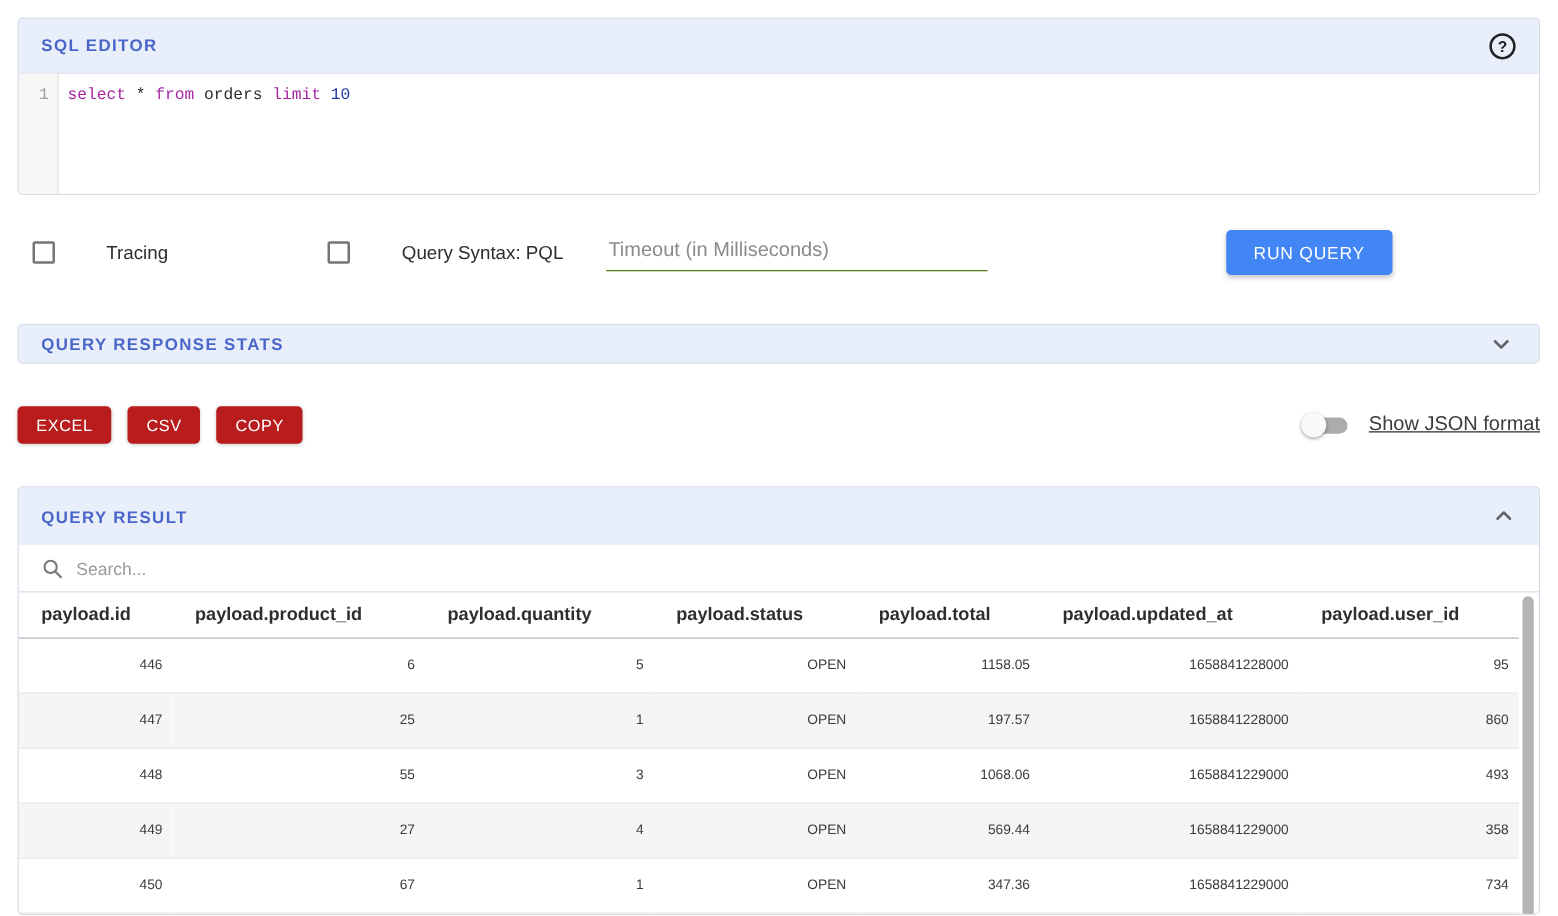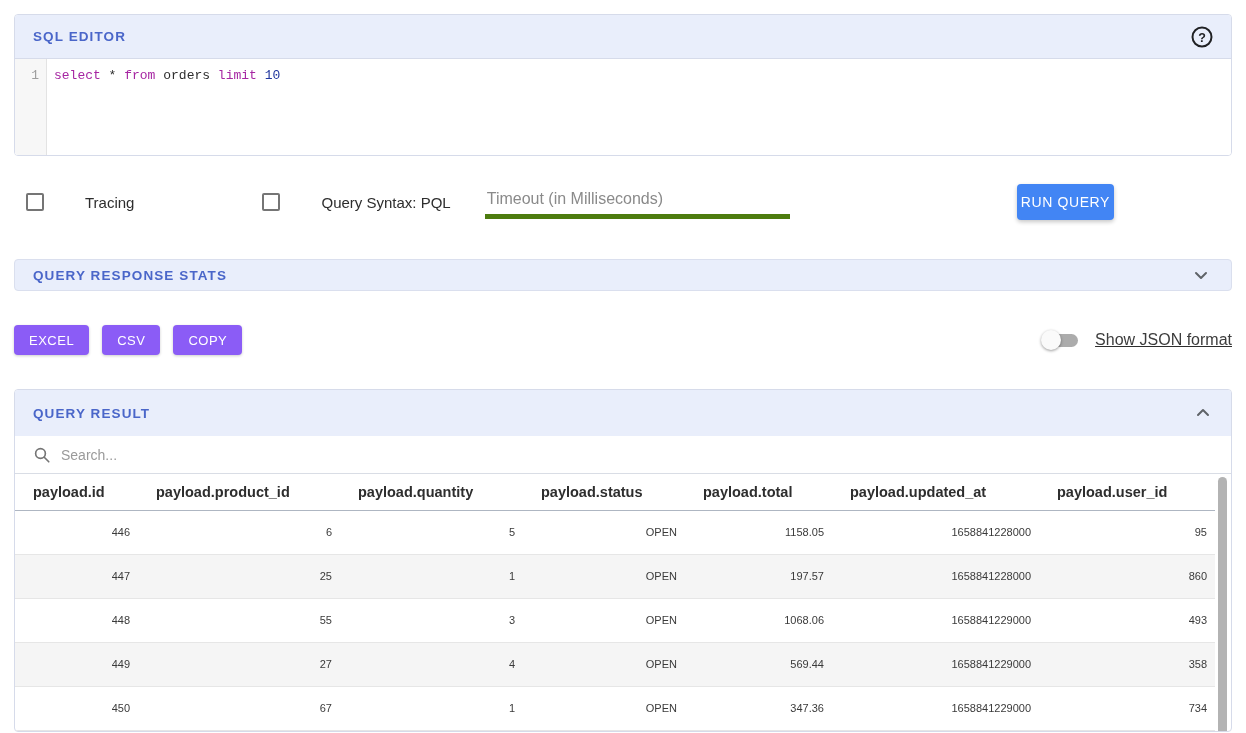--- a/index.html
+++ b/index.html
@@ -26,36 +26,36 @@
 
   .help-btn { width: 26px; height: 26px; cursor: pointer; display:flex; align-items:center; justify-content:center; }
 
   
   .controls-row { display: flex; align-items: center; margin-top: 26px; padding-left: 12px; height: 40px; }
   .check-group { display: flex; align-items: center; cursor: pointer; gap: 28px; }
   .checkbox { width: 18px; height: 18px; border: 2px solid #757575; border-radius: 2px; background: #fff; }
   .check-label { margin-left: 13px; font-size: 15px; color: #2d2d2d; }
   .group-pql { margin-left: 128px; }
   .timeout-field { margin-left: 34px; width: 305px; }
-  .timeout-field input { width: 100%; border: none; border-bottom: 5px solid #4d7c0f;
+  .timeout-field input { width: 100%; border: none; border-bottom: 1px solid #4d7c0f;
     font-size: 16px; padding: 4px 0 6px 2px; outline: none; background: transparent; color: #2d2d2d; }
   .timeout-field input::placeholder { color: #8a8a8a; }
   .run-btn { margin-left: auto; margin-right: 118px; background: #4285f4; color: #fff;
-    border: none; border-radius: 4px; height: 36px; padding: 0 4px; font-size: 14px;
+    border: none; border-radius: 4px; height: 36px; padding: 0 22px; font-size: 14px;
     font-weight: 500; letter-spacing: 0.6px; cursor: pointer;
     font-family: "Liberation Sans", sans-serif; box-shadow: 0 2px 4px rgba(0,0,0,.22); }
 
   
   .stats-panel { margin-top: 37px; height: 32px; border: 1px solid #dadfee; border-radius: 4px;
     background: #e9eefb; display: flex; align-items: center; justify-content: space-between;
     padding: 0 18px; cursor: pointer; }
 
   
   .export-row { display: flex; align-items: center; margin-top: 34px; height: 30px; }
-  .export-btn { background: #8b5cf6; color: #fff; border: none; border-radius: 4px;
+  .export-btn { background: #b91c1c; color: #fff; border: none; border-radius: 4px;
     height: 30px; padding: 0 15px; font-size: 13px; font-weight: 500; letter-spacing: 0.5px;
     margin-right: 13px; cursor: pointer; font-family: "Liberation Sans", sans-serif;
     box-shadow: 0 1px 3px rgba(0,0,0,.2); }
   .toggle-wrap { margin-left: auto; display: flex; align-items: center; text-decoration: underline; }
   .switch { position: relative; width: 40px; height: 22px; cursor: pointer; }
   .switch .track { position: absolute; left: 3px; top: 5px; width: 34px; height: 13px;
     border-radius: 7px; background: #9e9e9e; opacity: .85; }
   .switch .thumb { position: absolute; left: 0; top: 1px; width: 20px; height: 20px;
     border-radius: 50%; background: #fafafa; box-shadow: 0 1px 3px rgba(0,0,0,.4); }
   .toggle-label { margin-left: 14px; font-size: 16px; color: #3c3c3c; }

